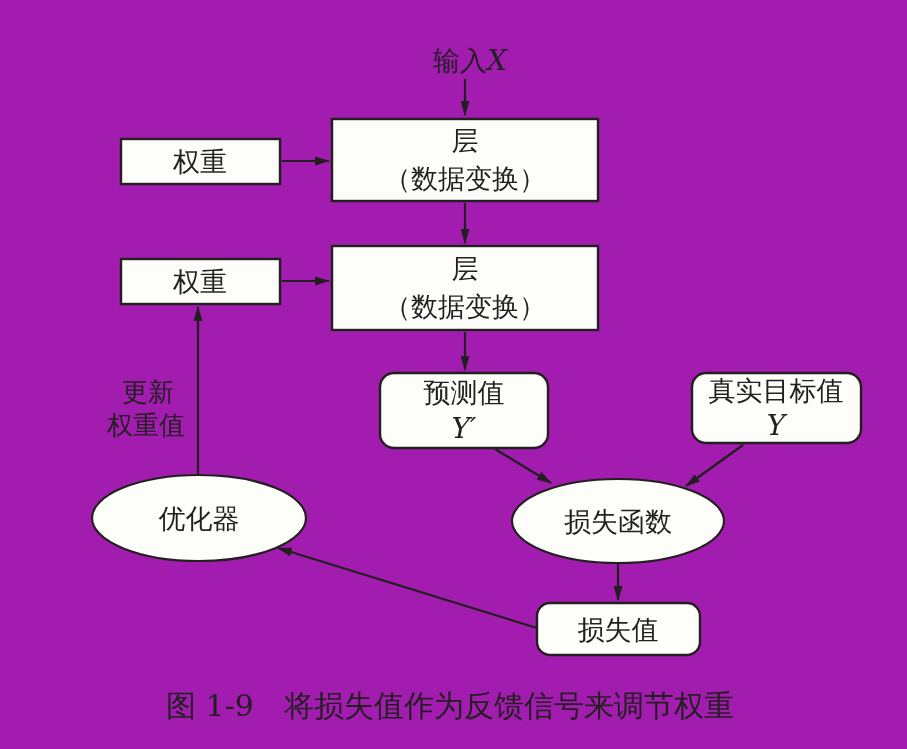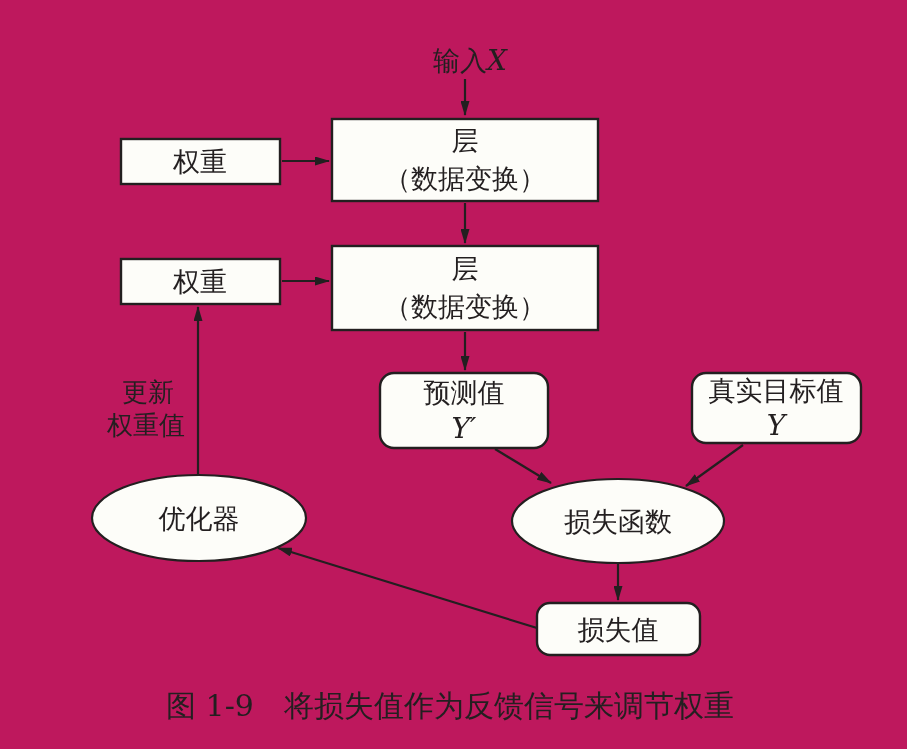--- a/index.html
+++ b/index.html
@@ -4,21 +4,21 @@
 <style>
   html, body {
     margin: 0;
     padding: 0;
     background: #fdfdfb;
   }
   .stage {
     position: relative;
     width: 907px;
     height: 749px;
-    background: #be185d;
+    background: #a21caf;
     overflow: hidden;
   }
   svg { display: block; }
   .box {
     fill: #fdfdf9;
     stroke: #231f20;
     stroke-width: 2.4;
   }
   .ellipse {
     fill: #fdfdf9;

